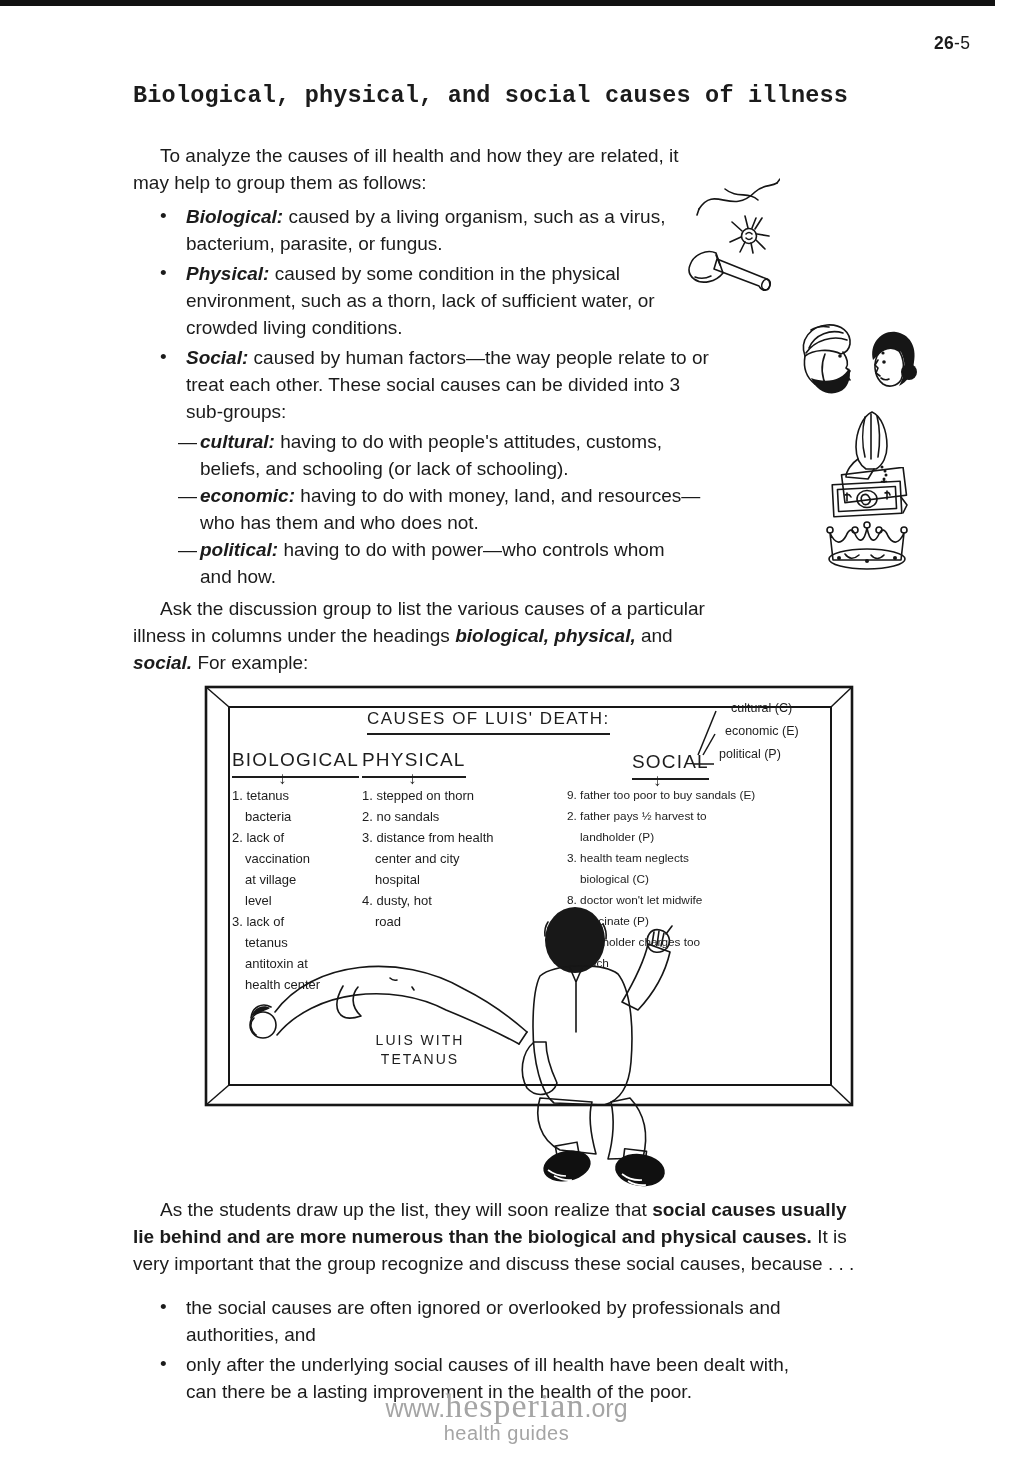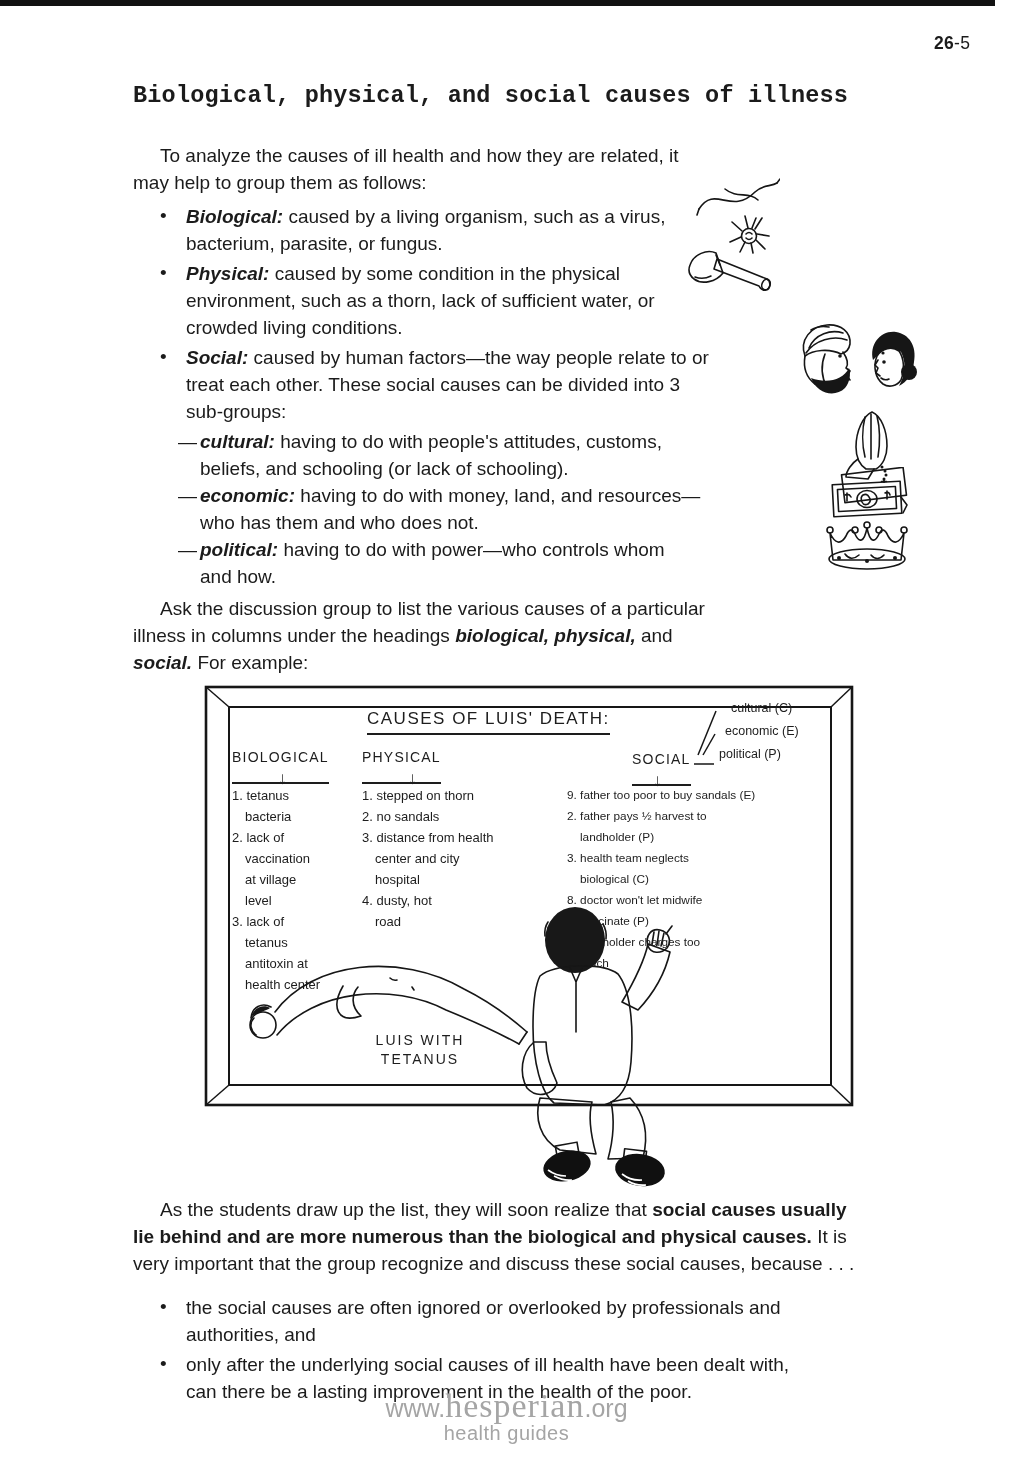--- a/index.html
+++ b/index.html
@@ -38,22 +38,22 @@
   .ink { stroke:#161616; fill:none; stroke-width:1.6; stroke-linecap:round; stroke-linejoin:round; }
 
   
   .board { position:absolute; left:204px; top:685px; width:650px; height:474px;
            font-family:Liberation Sans, sans-serif; color:#1d1d1d; }
   .board .frame { position:absolute; left:0; top:0; }
   .b-title { position:absolute; left:163px; top:24px; font-size:17px; letter-spacing:1.5px;
              border-bottom:2px solid #1d1d1d; padding-bottom:4px; }
   .b-legend { position:absolute; left:515px; top:12px; font-size:12.5px; line-height:23px; }
   .b-legend .m1 { margin-left:12px; } .b-legend .m2 { margin-left:6px; }
-  .b-head { position:absolute; font-size:14px; letter-spacing:1.2px;
-            border-bottom:2px solid #1d1d1d; padding-bottom:17px; }
+  .b-head { position:absolute; font-size:19px; letter-spacing:1.2px;
+            border-bottom:2px solid #1d1d1d; padding-bottom:5px; }
   .b-arrow { position:absolute; font-size:17px; }
   .b-col { position:absolute; top:100px; font-size:13px; line-height:21px; }
   .b-col.soc { font-size:11.8px; }
   .b-col .cont { padding-left:13px; }
   .b-caption { position:absolute; left:150px; top:346px; width:132px; text-align:center;
                font-size:14px; letter-spacing:2px; line-height:19px; }
 
   .closing { position:absolute; left:133px; top:1196px; width:840px; font-size:19px; line-height:27px; }
   .closing ul.blts { margin-top:17px; }
   .closing ul.blts li { max-width:800px; }

